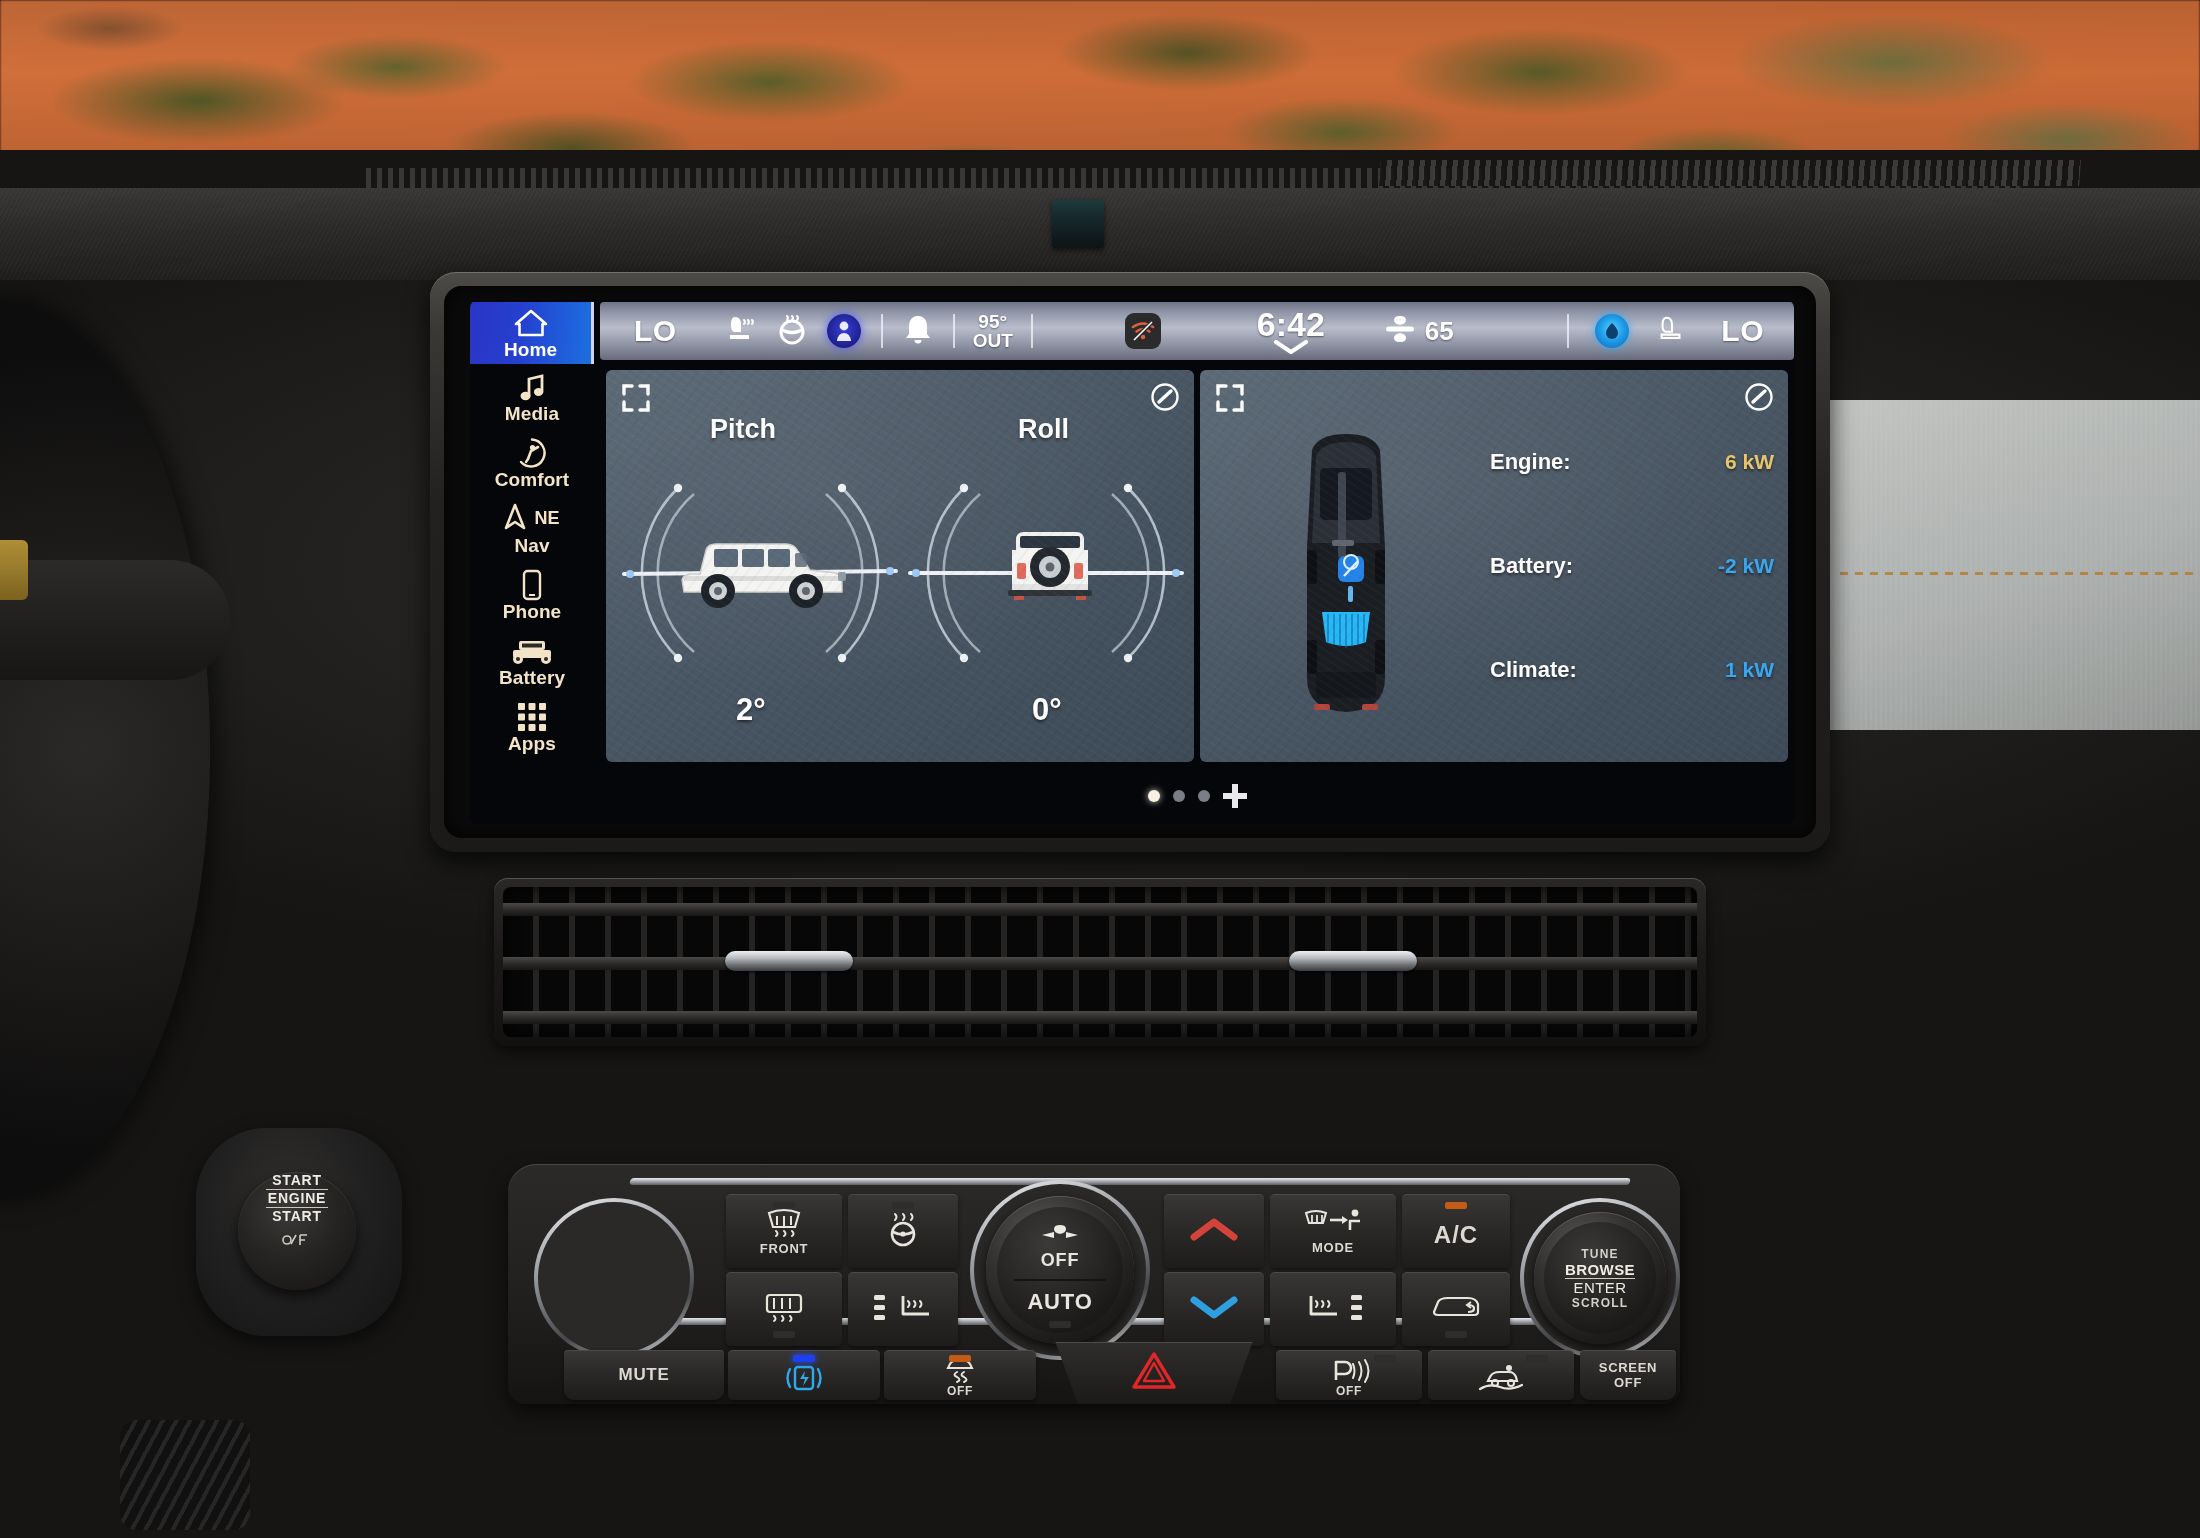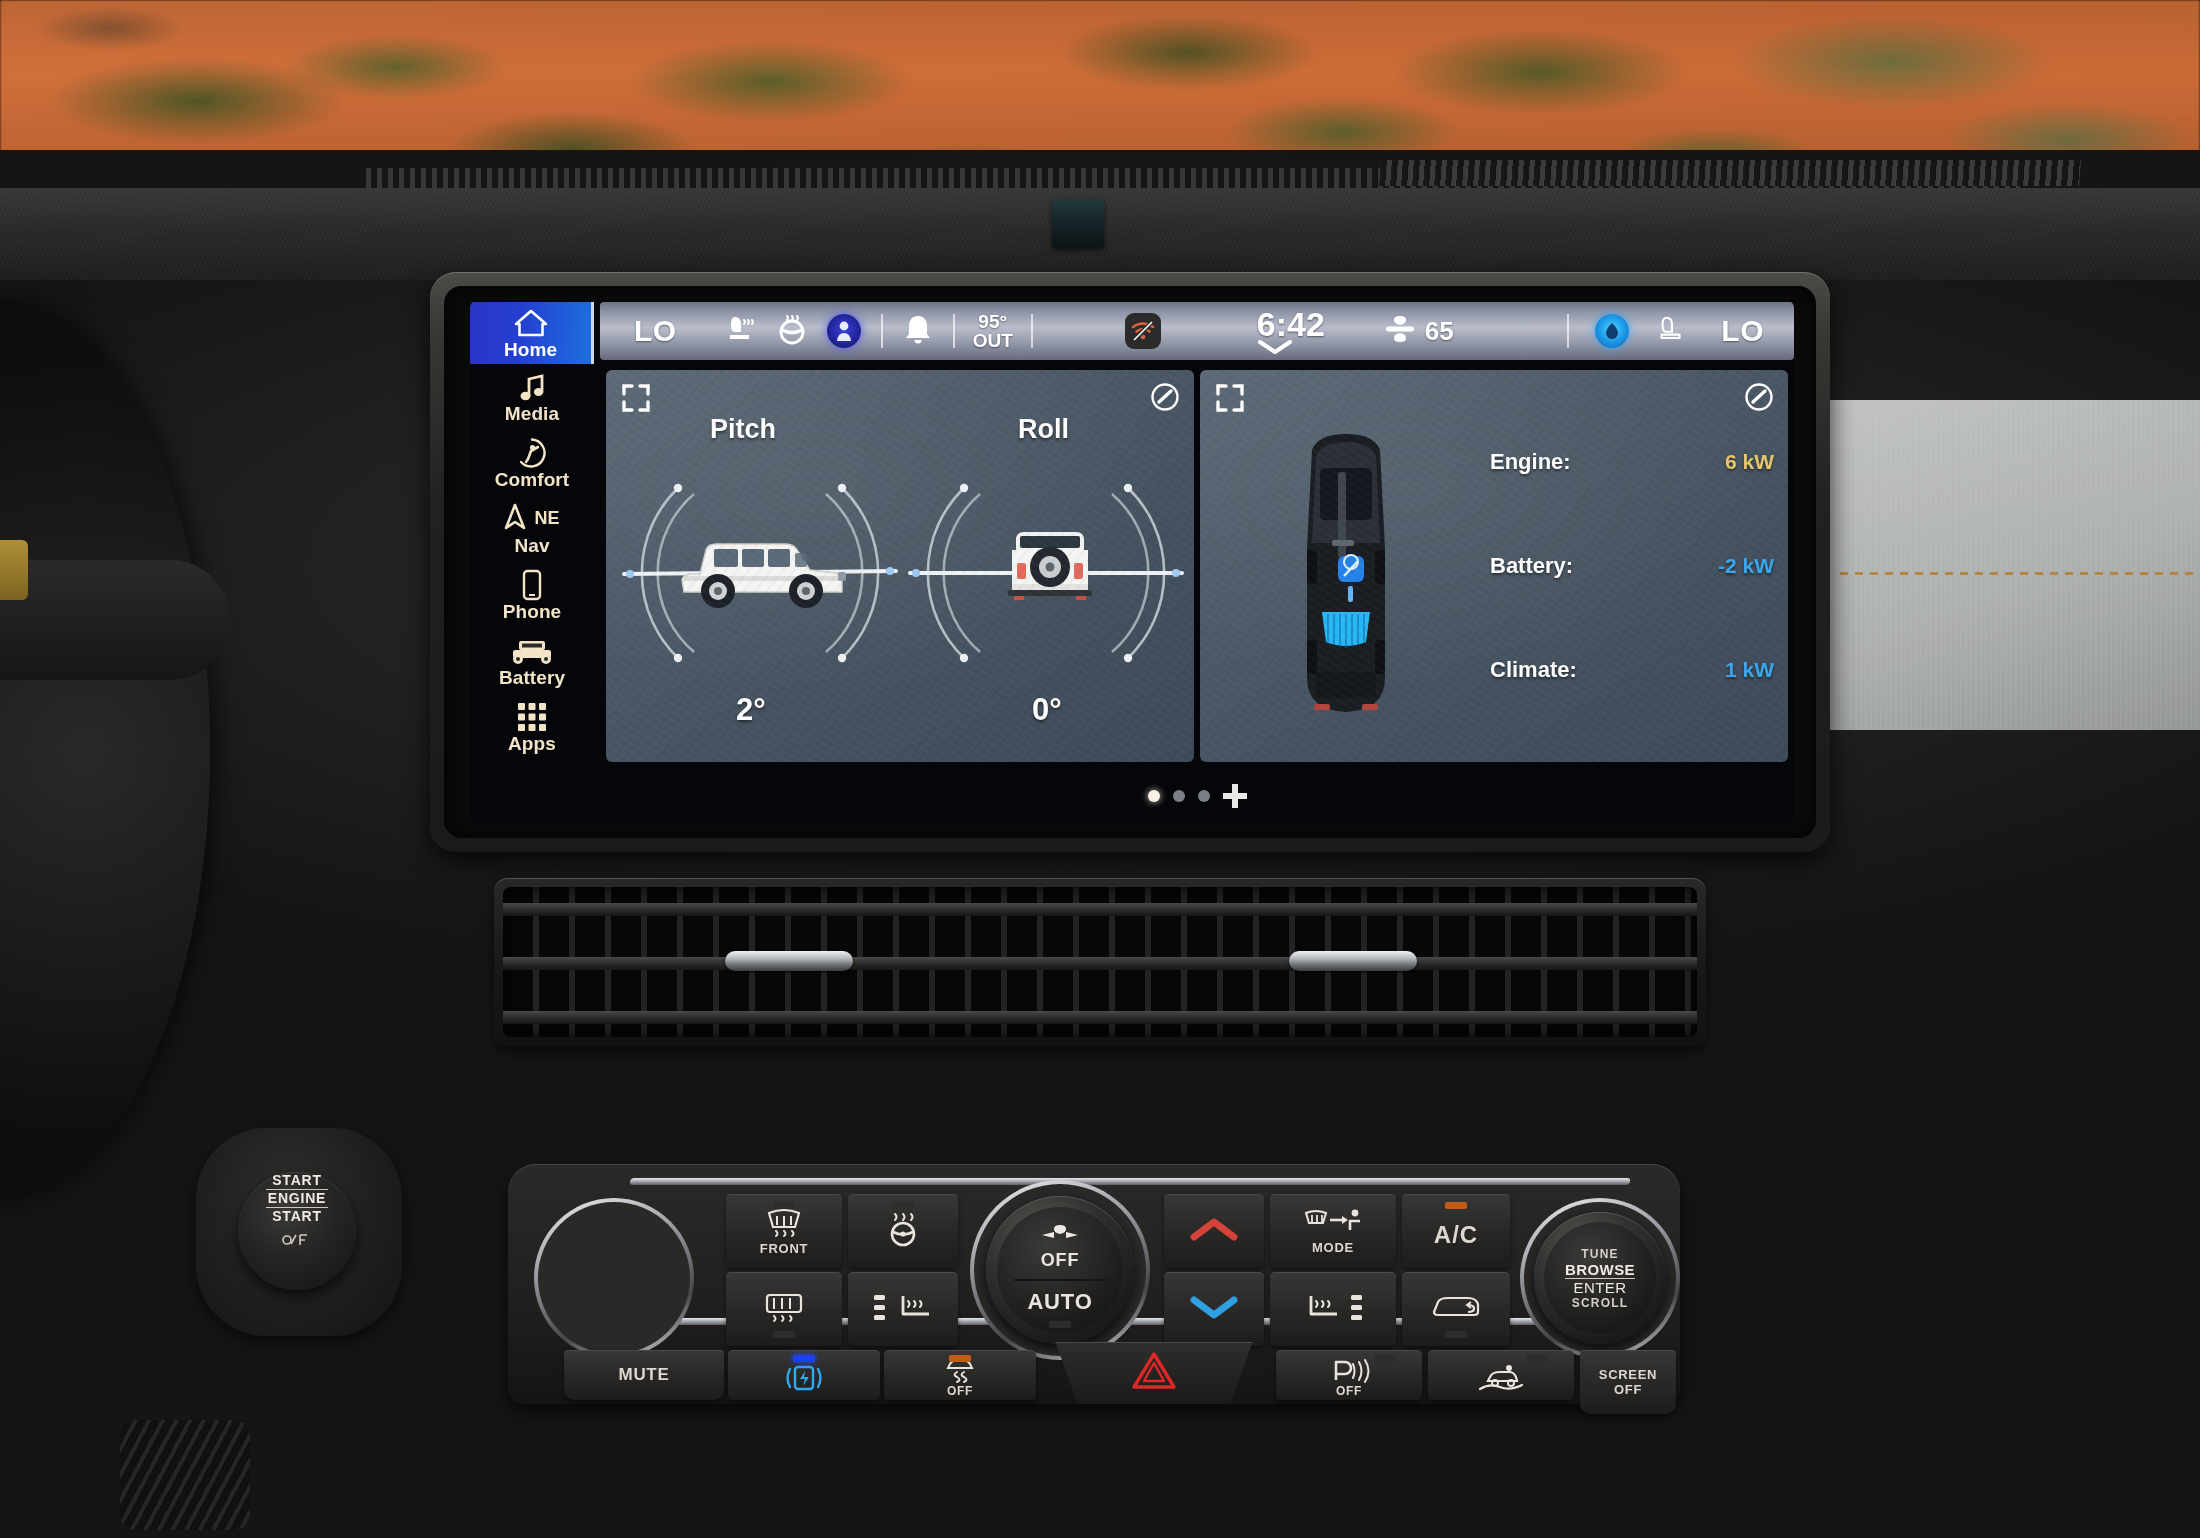--- a/index.html
+++ b/index.html
@@ -112,21 +112,21 @@
   #statusbar {
     position: absolute; left: 130px; top: 2px; width: 1194px; height: 58px;
     background: linear-gradient(180deg, #6e7285 0%, #9096a8 18%, #b9bdcb 44%, #8f94a5 74%, #666a7c 100%);
     border-radius: 4px;
     display: flex; align-items: center; color: #ffffff;
   }
   .sb-txt { font-size: 30px; font-weight: 700; letter-spacing: .5px; text-shadow: 0 1px 2px rgba(0,0,0,.45); }
   .sb-div { width: 2px; height: 34px; background: rgba(255,255,255,.65); }
   .sb-temp { display: flex; flex-direction: column; align-items: center; line-height: 1.02; }
   .sb-temp span { font-size: 19px; font-weight: 700; text-shadow: 0 1px 2px rgba(0,0,0,.45); }
-  .sb-clock { position: relative; display: flex; flex-direction: column; align-items: flex-start; }
+  .sb-clock { position: relative; display: flex; flex-direction: column; align-items: center; }
   .sb-clock .t { font-size: 34px; font-weight: 700; text-shadow: 0 1px 2px rgba(0,0,0,.5); }
   .sb-fan { display: flex; align-items: center; gap: 8px; }
   .sb-fan .v { font-size: 26px; font-weight: 700; text-shadow: 0 1px 2px rgba(0,0,0,.45); }
   .hl-circle {
     width: 34px; height: 34px; border-radius: 50%;
     background: radial-gradient(circle at 50% 45%, #3a3fd8 0%, #1d1f8c 70%, #0d0e4a 100%);
     box-shadow: 0 0 10px rgba(70,80,255,.85);
     display: flex; align-items: center; justify-content: center;
   }
   .blue-dot {
@@ -897,17 +897,17 @@
       <svg width="50" height="28" viewBox="0 0 50 28">
         <path d="M14 14 Q16 9 24 9 L33 9 Q38 9 40 14 L41 18 L12 18 Z" fill="none" stroke="#e8e5dd" stroke-width="2.2"></path>
         <circle cx="19" cy="20" r="3" fill="none" stroke="#e8e5dd" stroke-width="2"></circle>
         <circle cx="35" cy="20" r="3" fill="none" stroke="#e8e5dd" stroke-width="2"></circle>
         <path d="M4 26 Q14 20 24 24 Q34 28 46 22" stroke="#e8e5dd" stroke-width="2.2" fill="none" stroke-linecap="round"></path>
         <circle cx="33" cy="5" r="3" fill="#e8e5dd"></circle>
       </svg>
     </span>
   </div>
 
-  <div class="btn" style="left:1072px; top:186px; width:96px; height:64px; border-radius:4px 4px 10px 10px;">
+  <div class="btn" style="left:1072px; top:186px; width:96px; height:50px; border-radius:4px 4px 10px 10px;">
     <span class="btn-lbl" style="font-size:13px">SCREEN</span>
     <span class="btn-lbl" style="font-size:13px">OFF</span>
   </div>
 </div>
 
 </body></html>

